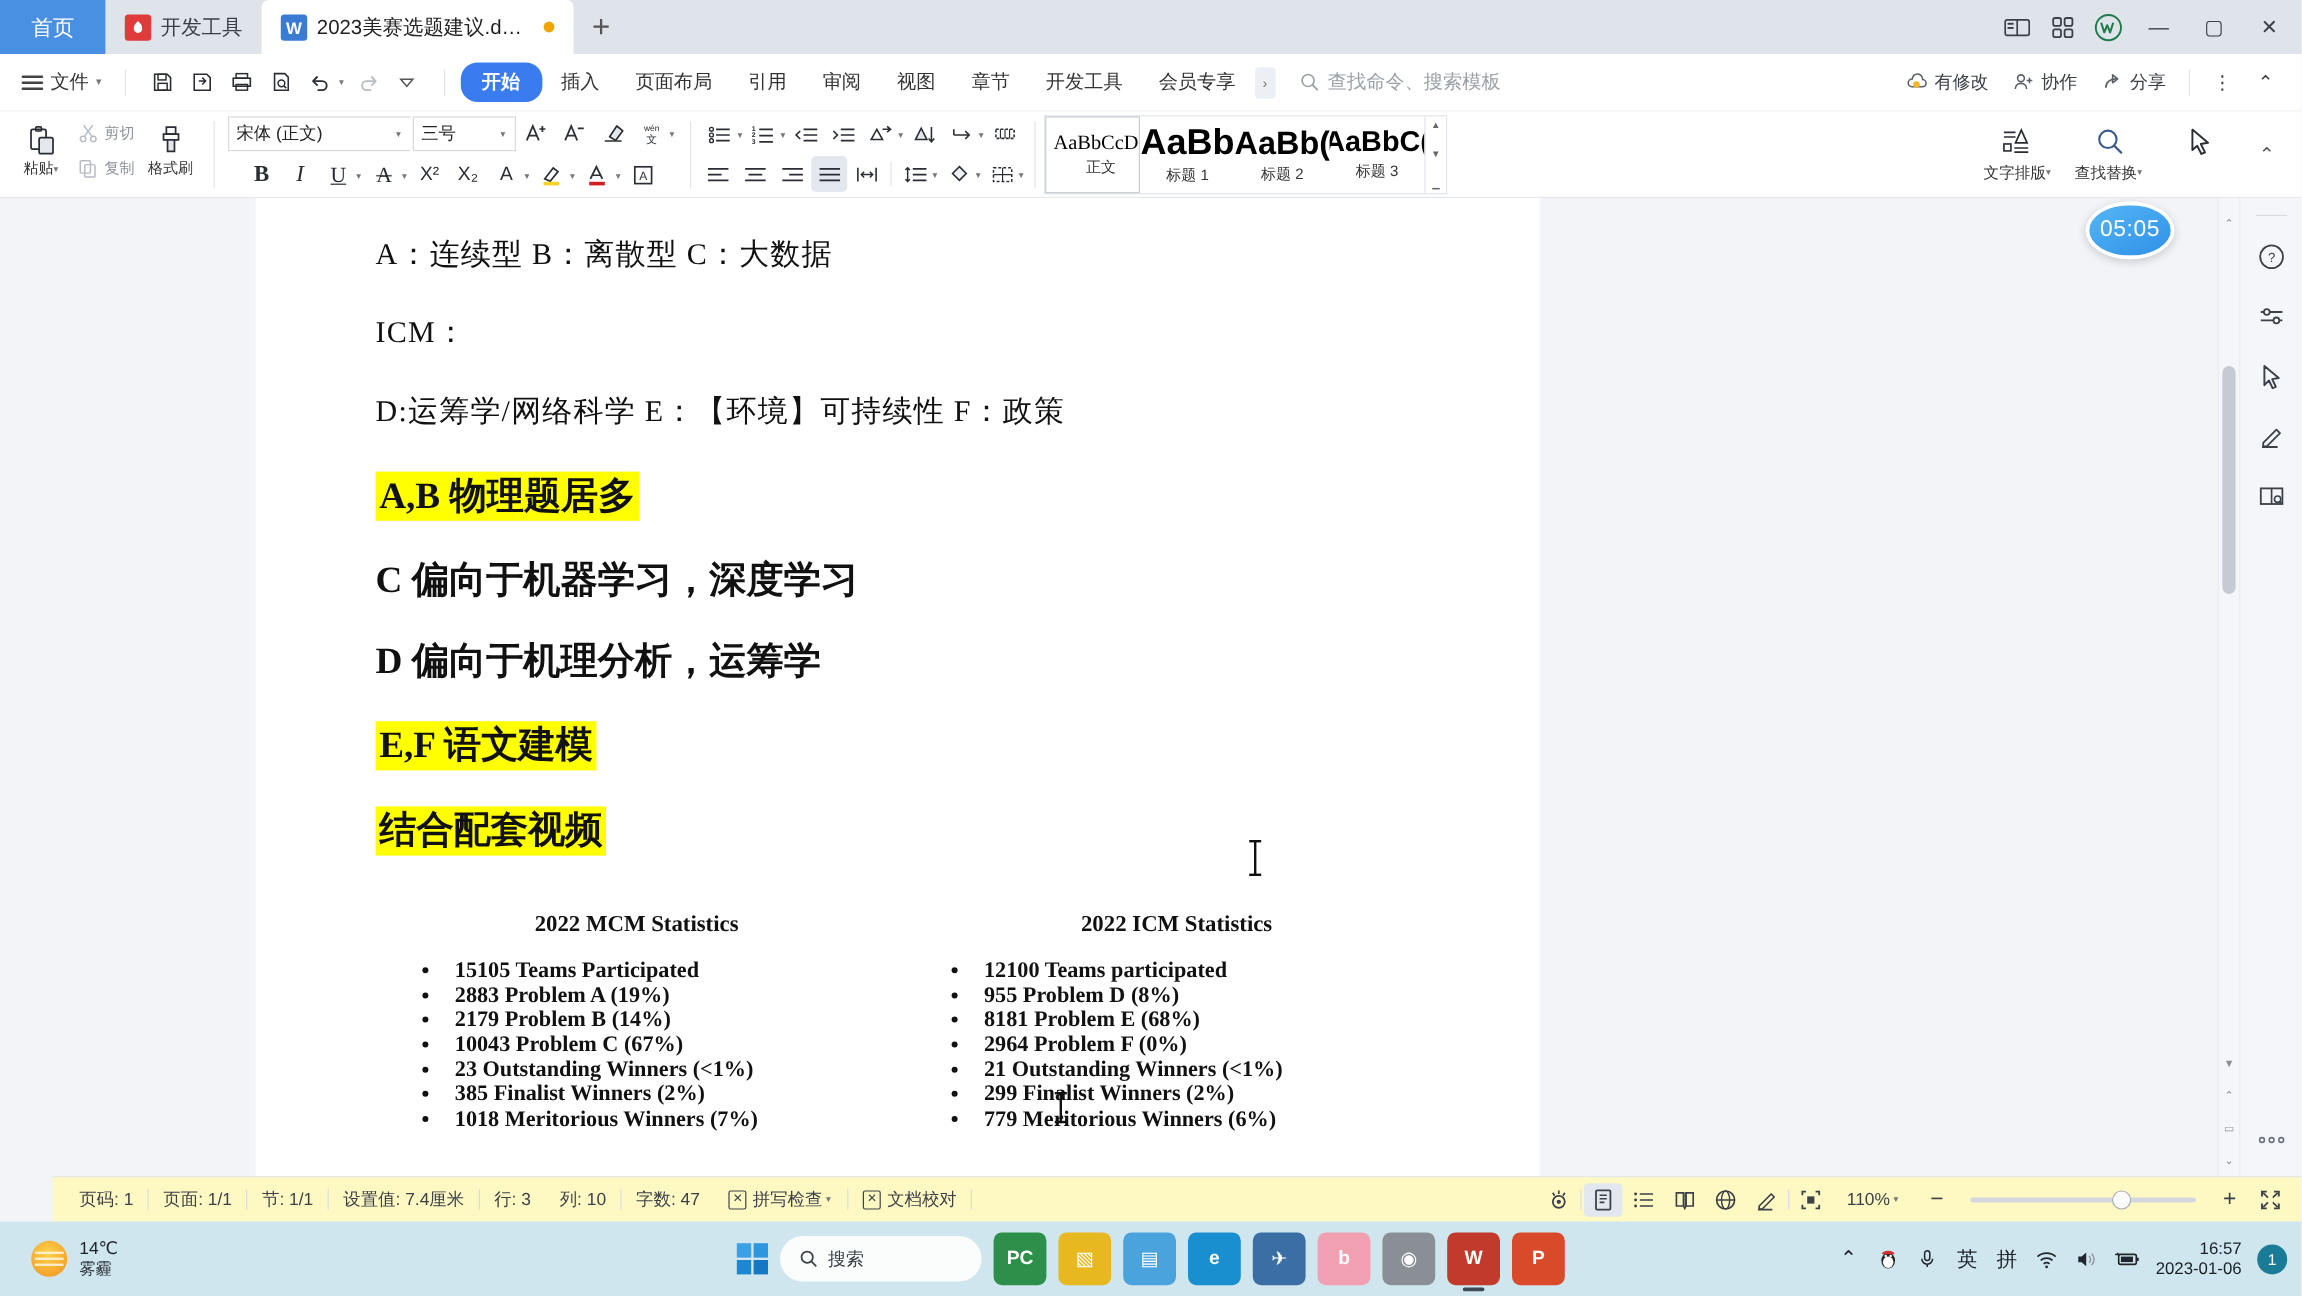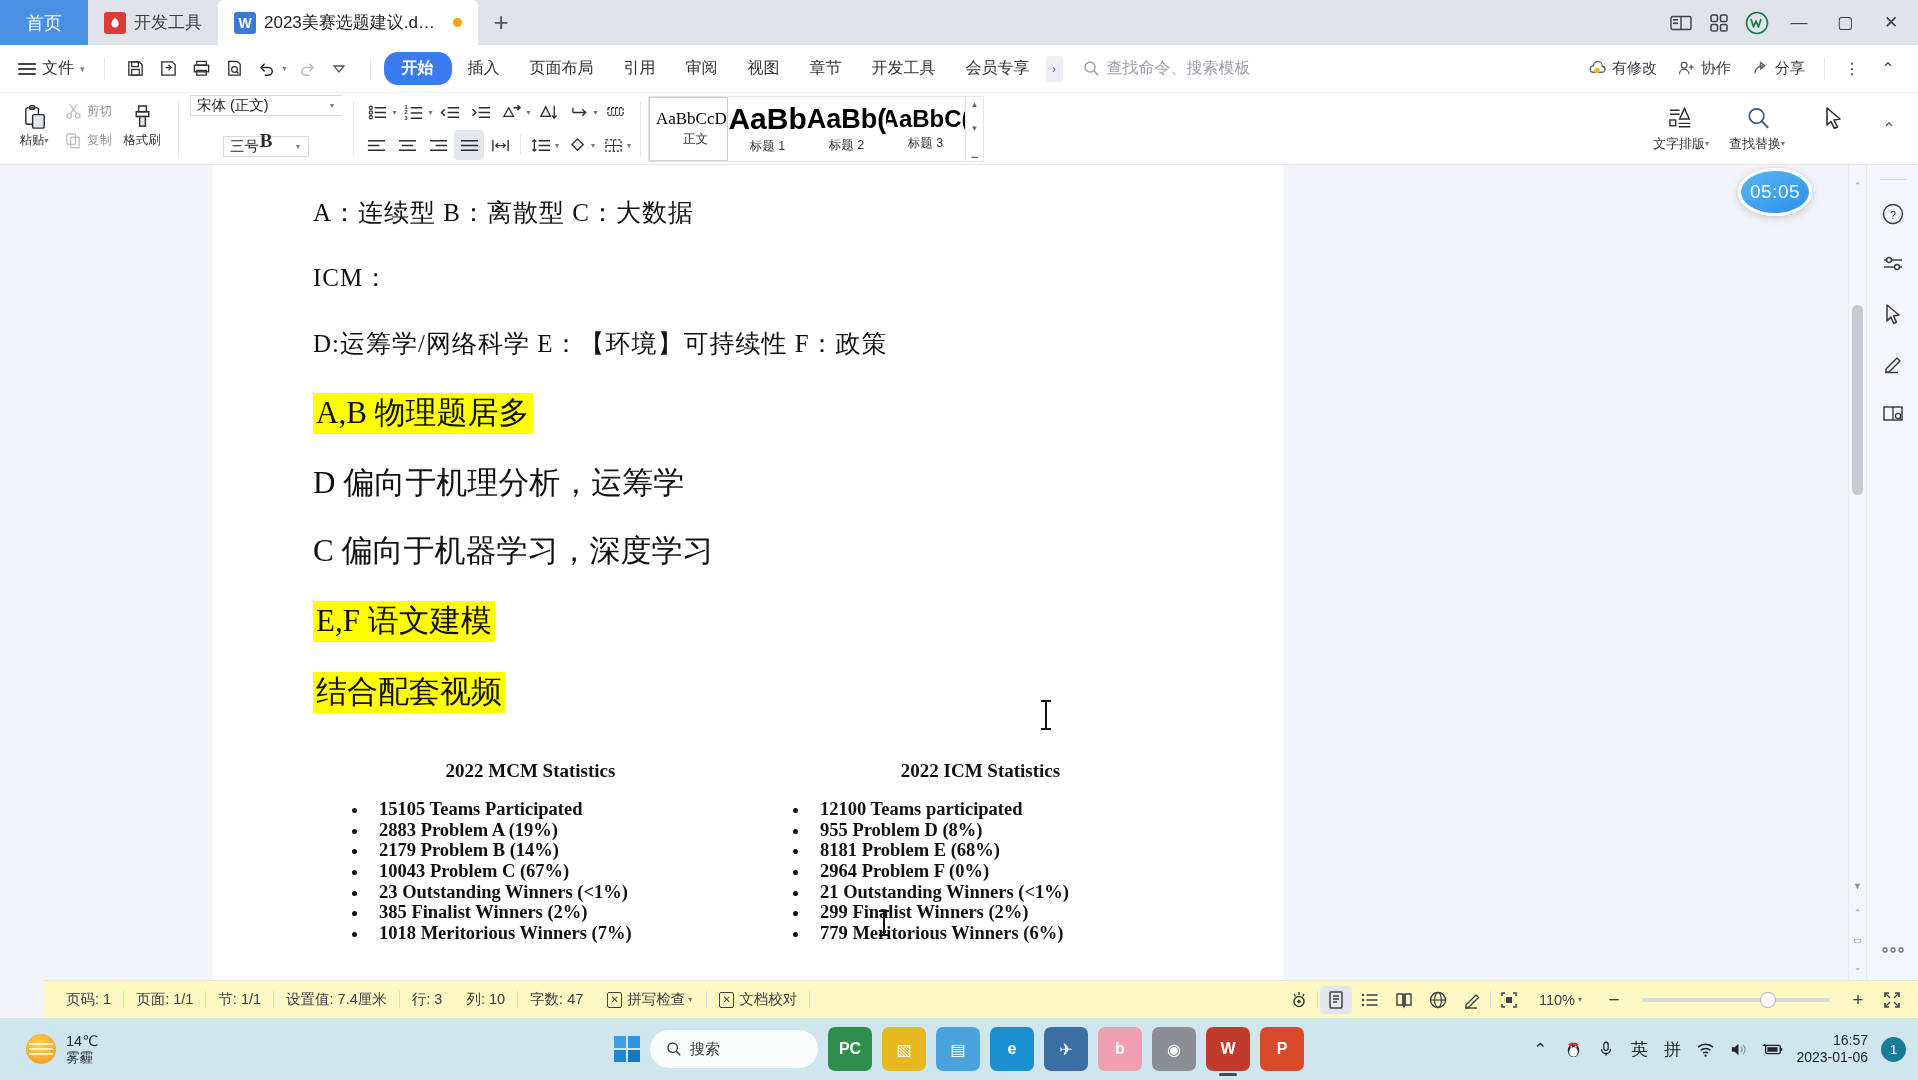--- a/index.html
+++ b/index.html
@@ -67,21 +67,21 @@
     height: 72px; background: #fff; display: flex; align-items: center;
     flex: 0 0 72px; padding: 0 6px; border-bottom: 1px solid #e6e8ec; position: relative;
   }
   .rgroup { display: flex; align-items: center; height: 100%; }
   .paste-grp { display: flex; align-items: flex-start; padding: 0 4px; }
   .bigbtn { display: flex; flex-direction: column; align-items: center; justify-content: center;
             width: 50px; height: 66px; font-size: 12.5px; color: #333; gap: 1px; border-radius: 4px; }
   .smallcol { display: flex; flex-direction: column; justify-content: center; height: 66px; gap: 2px; }
   .smallbtn { display: flex; align-items: center; gap: 5px; font-size: 12.5px; color: #8d949d;
               padding: 3px 5px; border-radius: 3px; height: 27px; }
-  .fontrow { display: flex; align-items: center; gap: 20px; padding: 0 4px; height: 32px; flex-direction: column; }
+  .fontrow { display: flex; align-items: center; gap: 2px; padding: 0 4px; height: 32px; }
   .fontname, .fontsize {
     height: 29px; border: 1px solid #d6d9de; background: #fff; display: flex; align-items: center;
     justify-content: space-between; padding: 0 6px; font-size: 14.5px; color: #222;
   }
   .fontname { width: 152px; border-right: none; }
   .fontsize { width: 86px; }
   .icbtn { width: 30px; height: 30px; display: flex; align-items: center; justify-content: center;
            border-radius: 4px; font-size: 16px; color: #2a2d33; }
   .icbtn.on { background: #e3e7ee; }
   .icrow { display: flex; align-items: center; gap: 1px; }
@@ -104,21 +104,21 @@
   
   .workspace { flex: 1 1 auto; display: flex; position: relative; background: #f2f4f8; overflow: hidden; }
   .ws-left { flex: 1 1 auto; position: relative; overflow: hidden; }
   .page {
     position: absolute; left: 213px; top: 0; width: 1070px; min-height: 1000px;
     background: #fff; padding: 32px 100px 0 100px;
   }
   .p { font-family: "Liberation Serif", serif; color: #111; line-height: 1.25; }
   .ln { margin-bottom: 34px; font-size: 25px; letter-spacing: 1px; }
   .ln.serif-cn { font-family: "Liberation Serif", serif; }
-  .big { font-size: 31px; margin-bottom: 30px; font-weight: normal; }
+  .big { font-size: 31px; margin-bottom: 30px; font-weight: bold; }
   .hlbox { display: inline-block; background: #ffff00; padding: 1px 3px; }
 
   .stats { display: flex; margin-top: 46px; }
   .statcol { width: 50%; font-family: "Liberation Serif", serif; }
   .stattitle { font-weight: bold; font-size: 19px; text-align: center; margin-bottom: 18px; }
   .statcol.icm .stattitle { margin-left: 30px; }
   .statlist { list-style: disc; padding-left: 56px; }
   .statlist li { font-weight: bold; font-size: 18.5px; line-height: 1.06; margin-bottom: 1px; padding-left: 10px; }
   .statcol.icm .statlist { padding-left: 62px; }
 
@@ -666,22 +666,22 @@
   </div>
 
   <div class="workspace">
     <div class="ws-left">
       <div class="page">
         <div class="p">
           <div class="ln serif-cn center-ind">A：连续型 B：离散型 C：大数据</div>
           <div class="ln serif-cn">ICM：</div>
           <div class="ln serif-cn center-ind">D:运筹学/网络科学 E：【环境】可持续性 F：政策</div>
           <div class="big"><span class="hlbox">A,B 物理题居多</span></div>
+          <div class="big">C 偏向于机器学习，深度学习</div>
           <div class="big">D 偏向于机理分析，运筹学</div>
-          <div class="big">C 偏向于机器学习，深度学习</div>
           <div class="big"><span class="hlbox">E,F 语文建模</span></div>
           <div class="big"><span class="hlbox">结合配套视频</span></div>
 
           <div class="stats">
             <div class="statcol mcm">
               <div class="stattitle">2022 MCM Statistics</div>
               <ul class="statlist">
                 <li>15105 Teams Participated</li>
                 <li>2883 Problem A (19%)</li>
                 <li>2179 Problem B (14%)</li>

